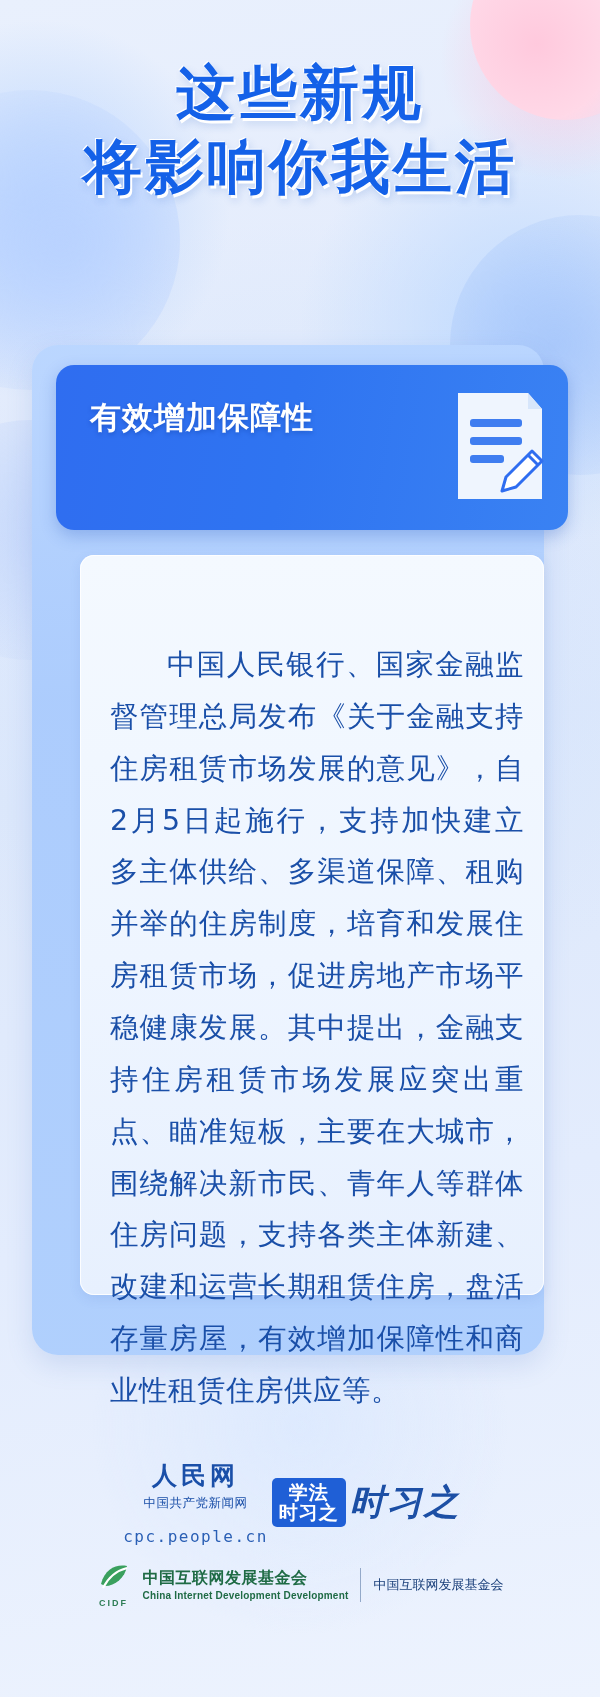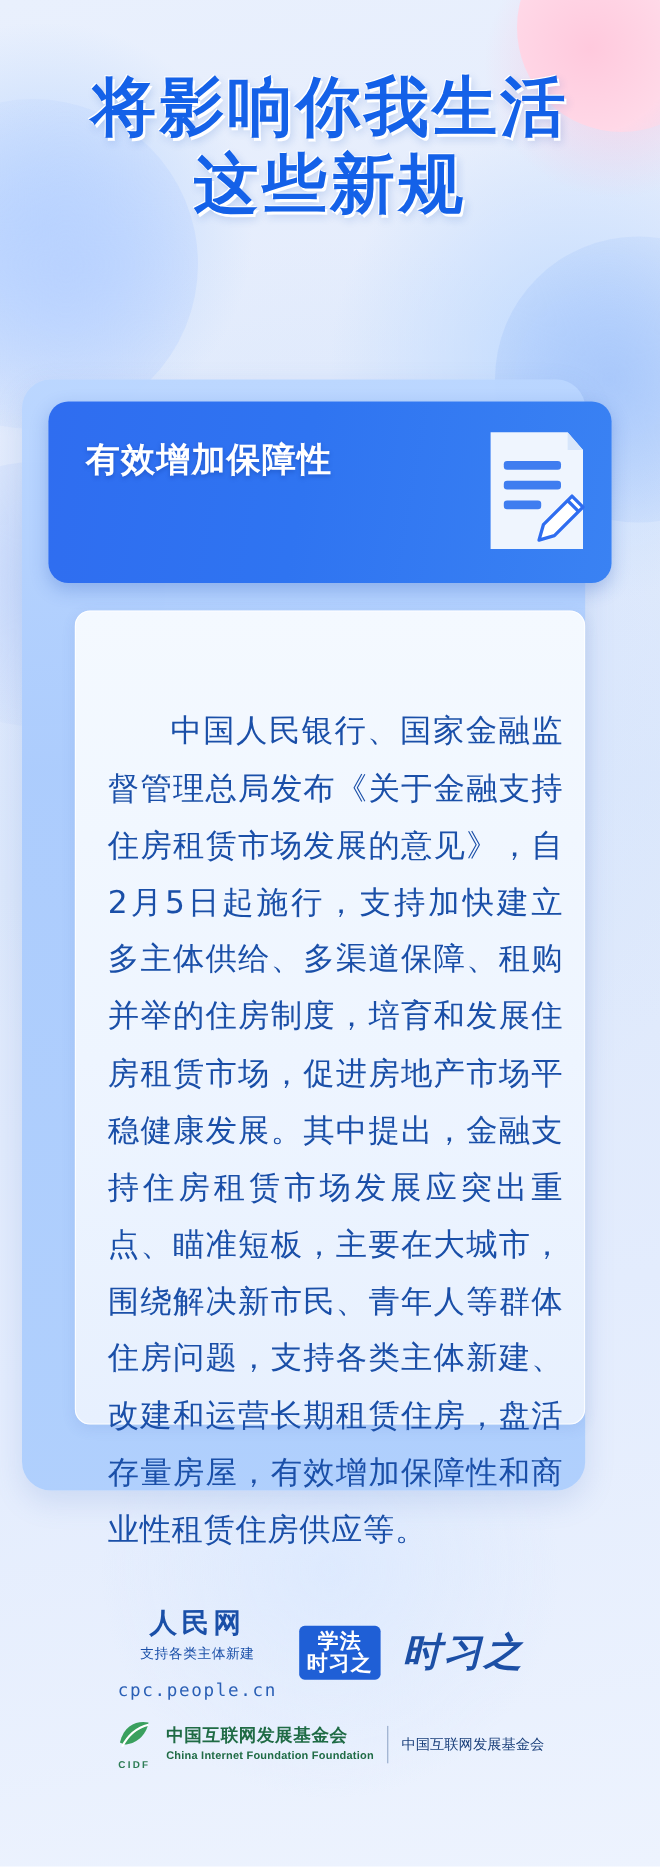--- a/index.html
+++ b/index.html
@@ -70,21 +70,21 @@
     color:#ffffff;
     font-size:25px;
     font-weight:bold;
     letter-spacing:1px;
     box-shadow:0 5px 14px rgba(40,120,220,0.32);
   }
 
   
   .card {
     position:absolute;
-    left:20px; top:345px;
+    left:32px; top:345px;
     width:512px; height:1010px;
     border-radius:26px;
     background:linear-gradient(180deg, rgba(186,214,255,0.95) 0%, rgba(170,203,253,0.95) 35%, rgba(173,206,253,0.95) 100%);
     box-shadow:0 10px 26px rgba(90,130,200,0.18);
     z-index:3;
   }
   .card-head {
     position:absolute;
     left:24px; top:20px;
     width:512px; height:165px;
@@ -128,21 +128,21 @@
 
   
   .footer {
     position:absolute;
     left:0; right:0; bottom:0;
     height:300px;
     z-index:4;
   }
   .logos-row {
     position:absolute; left:0; right:16px; top:62px;
-    display:flex; align-items:center; justify-content:center; gap:20px;
+    display:flex; align-items:center; justify-content:center; gap:4px;
   }
   .people-logo { text-align:center; }
   .people-cn {
     font-family:"DejaVu Serif","Liberation Serif",serif;
     font-size:25px; font-weight:bold; color:#1a4fa8; letter-spacing:4px;
   }
   .people-sub {
     font-size:12.5px; color:#1a4fa8; letter-spacing:0.5px; margin-top:3px;
   }
   .people-url {
@@ -180,22 +180,22 @@
 
 <div class="poster">
 
   <div class="blob blob-pink"></div>
   <div class="blob blob-blue1"></div>
   <div class="blob blob-blue2"></div>
   <div class="blob blob-violet"></div>
   <div class="blob blob-soft-bottom"></div>
 
   <div class="title-wrap">
+    <div class="title-line l1">这些新规</div>
     <div class="title-line l2">将影响你我生活</div>
-    <div class="title-line l1">这些新规</div>
   </div>
 
   <div class="card">
 
     <div class="card-head">
       <div class="card-head-text">
         <div>有效增加保障性</div>
       </div>
       <svg class="head-icon" viewBox="0 0 92 112">
         <path d="M4 2 H74 L88 18 V108 H4 Z" fill="#ffffff" opacity="0.92"></path>
@@ -212,41 +212,41 @@
       <div class="body-text">中国人民银行、国家金融监督管理总局发布《关于金融支持住房租赁市场发展的意见》，自2月5日起施行，支持加快建立多主体供给、多渠道保障、租购并举的住房制度，培育和发展住房租赁市场，促进房地产市场平稳健康发展。其中提出，金融支持住房租赁市场发展应突出重点、瞄准短板，主要在大城市，围绕解决新市民、青年人等群体住房问题，支持各类主体新建、改建和运营长期租赁住房，盘活存量房屋，有效增加保障性和商业性租赁住房供应等。</div>
     </div>
 
   </div>
 
   <div class="footer">
 
     <div class="logos-row">
       <div class="people-logo">
         <div class="people-cn">人民网</div>
-        <div class="people-sub">支持各类主体新建</div>
+        <div class="people-sub">中国共产党新闻网</div>
         <div class="people-url">cpc.people.cn</div>
       </div>
       <div class="xuefa-badge">
         <div>学法</div>
         <div>时习之</div>
       </div>
       <div class="shixizhi">时习之</div>
     </div>
 
     <div class="sponsor-row">
       <div class="cidf-mark">
         <svg width="34" height="30" viewBox="0 0 34 30">
           <path d="M4 22 C8 6, 20 2, 30 4 C28 16, 18 24, 8 24 Z" fill="#3aa05e"></path>
           <path d="M6 26 C12 14, 22 8, 30 6" stroke="#ffffff" stroke-width="2" fill="none"></path>
         </svg>
         <div class="cidf-label">CIDF</div>
       </div>
       <div class="cidf-names">
         <div class="cidf-cn">中国互联网发展基金会</div>
-        <div class="cidf-en">China Internet Foundation Foundation</div>
+        <div class="cidf-en">China Internet Development Development</div>
       </div>
       <div class="divider-v"></div>
       <div class="support-lines">
         <div>中国互联网发展基金会</div>
       </div>
     </div>
 
   </div>
 
 </div>

